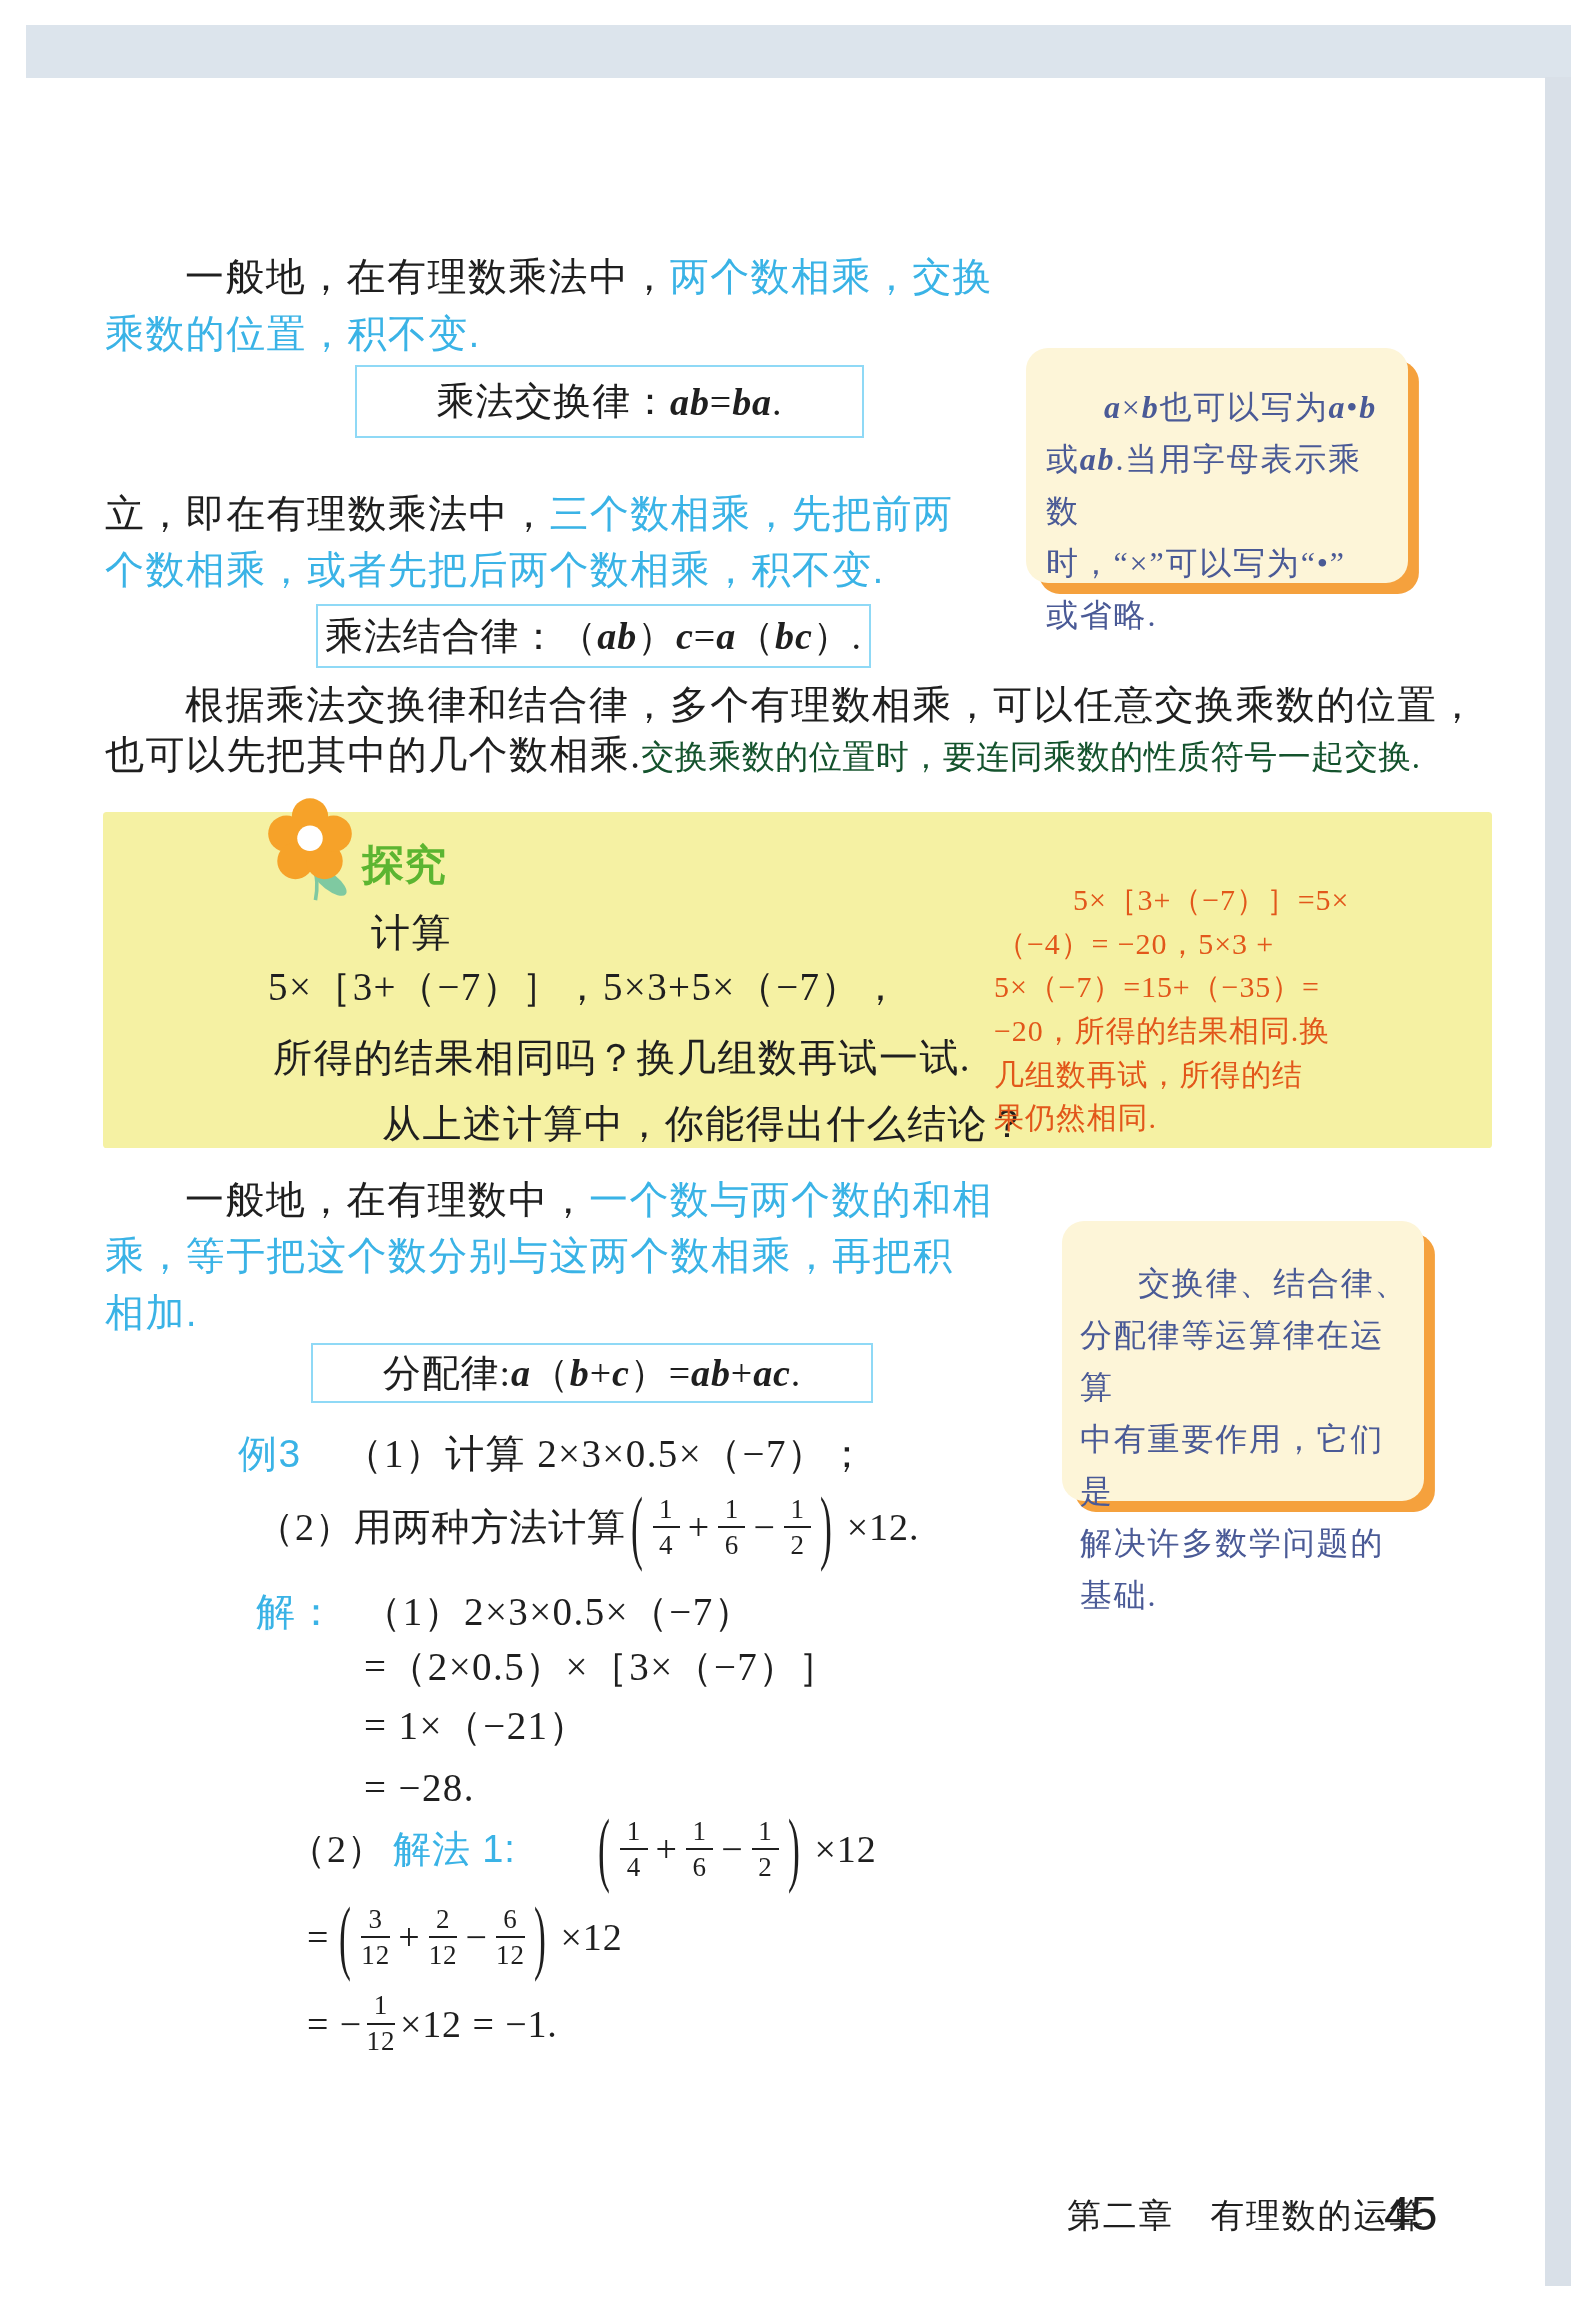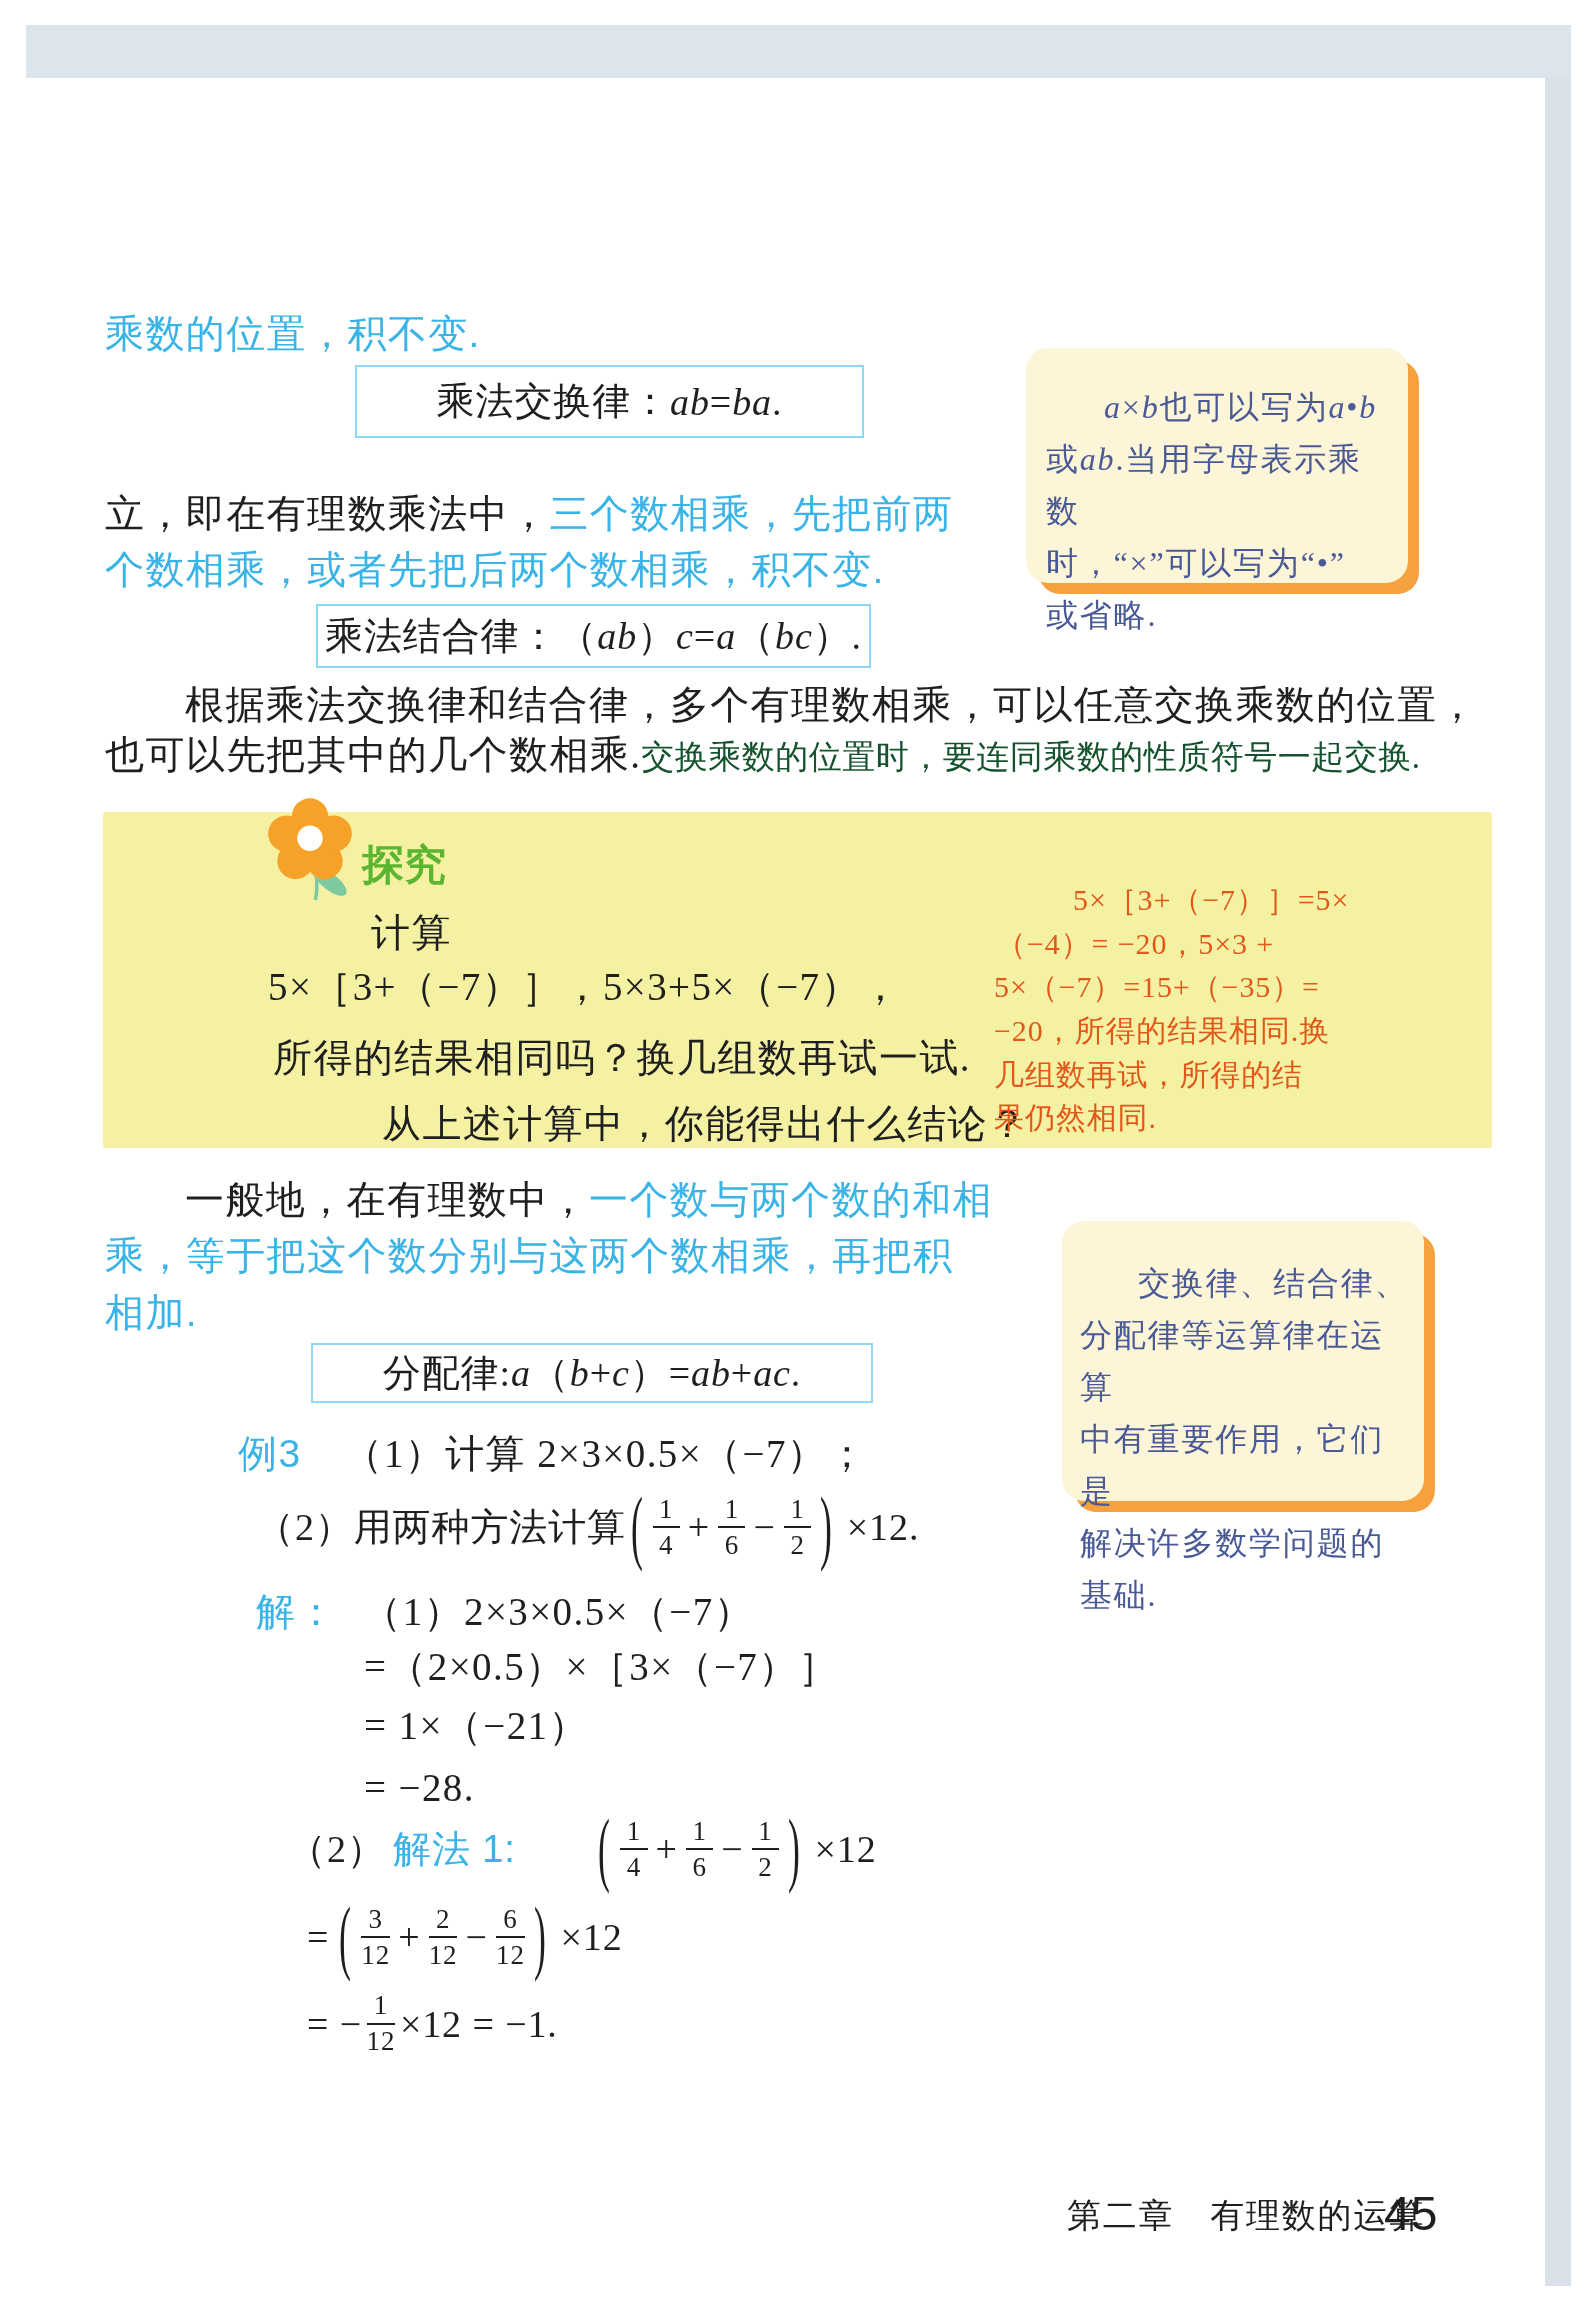--- a/index.html
+++ b/index.html
@@ -2,21 +2,21 @@
 <html style="font-size:14.5px"><head>
 <meta charset="utf-8">
 <style>
   html,body{margin:0;padding:0;background:#ffffff;}
   #page{position:relative;width:1596px;height:2310px;background:#ffffff;overflow:hidden;
         font-family:"Liberation Serif","DejaVu Serif",serif;color:#1f1f1f;}
   .abs{position:absolute;white-space:nowrap;}
   .body-line{font-size:39px;letter-spacing:1.4px;line-height:1;}
   .blue{color:#3ab3e6;font-family:"Liberation Sans","DejaVu Sans",sans-serif;}
   .orange-hand{color:#14532d;font-size:33px;letter-spacing:0.5px;}
-  .it{font-style:italic;font-family:"Liberation Serif","DejaVu Serif",serif;}
+  .it{font-style:italic;font-family:"Liberation Serif","DejaVu Serif",serif;font-weight:bold;}
   .law-box{position:absolute;border:2.7px solid #8fd9f6;background:#ffffff;
            display:flex;align-items:center;justify-content:center;font-size:38px;letter-spacing:0.9px;}
   
   .band-top{position:absolute;left:25.5px;top:24.5px;width:1545px;height:53px;background:#dce4ec;}
   .band-right{position:absolute;left:1545px;top:77px;width:25.5px;height:2209px;background:#d9e0e8;}
   
   .explore{position:absolute;left:103px;top:812px;width:1389px;height:336px;background:#f5f1a3;border-radius:3.6px;}
   .green-title{color:#5cb531;font-family:"Liberation Sans","DejaVu Sans",sans-serif;font-weight:bold;font-size:42px;}
   .hand-note{color:#4a5a96;font-size:32px;letter-spacing:1.8px;line-height:52px;}
   .note-box{position:absolute;background:#fdf5d8;border-radius:22px;box-shadow:11.8px 11.8px 0 -0.9px #f5a13d;}
@@ -33,20 +33,21 @@
   .flower{position:absolute;left:259px;top:791px;width:102px;height:120px;}
 </style>
 </head>
 <body>
 
 <div id="page">
 
   <div class="band-top"></div>
   <div class="band-right"></div>
 
+  <div class="abs body-line" style="left:185px;top:257px;"><span>一般地，在有理数乘法中，</span><span class="blue">两个数相乘，交换</span></div>
   <div class="abs body-line" style="left:105px;top:314px;"><span class="blue">乘数的位置，积不变.</span></div>
 
   <div class="law-box" style="left:355px;top:365px;width:505px;height:69px;">
     <span>乘法交换律：</span>
       <span class="it">ab</span>
       <span> = </span>
       <span class="it">ba</span>
       <span>.</span>
   </div>
 

